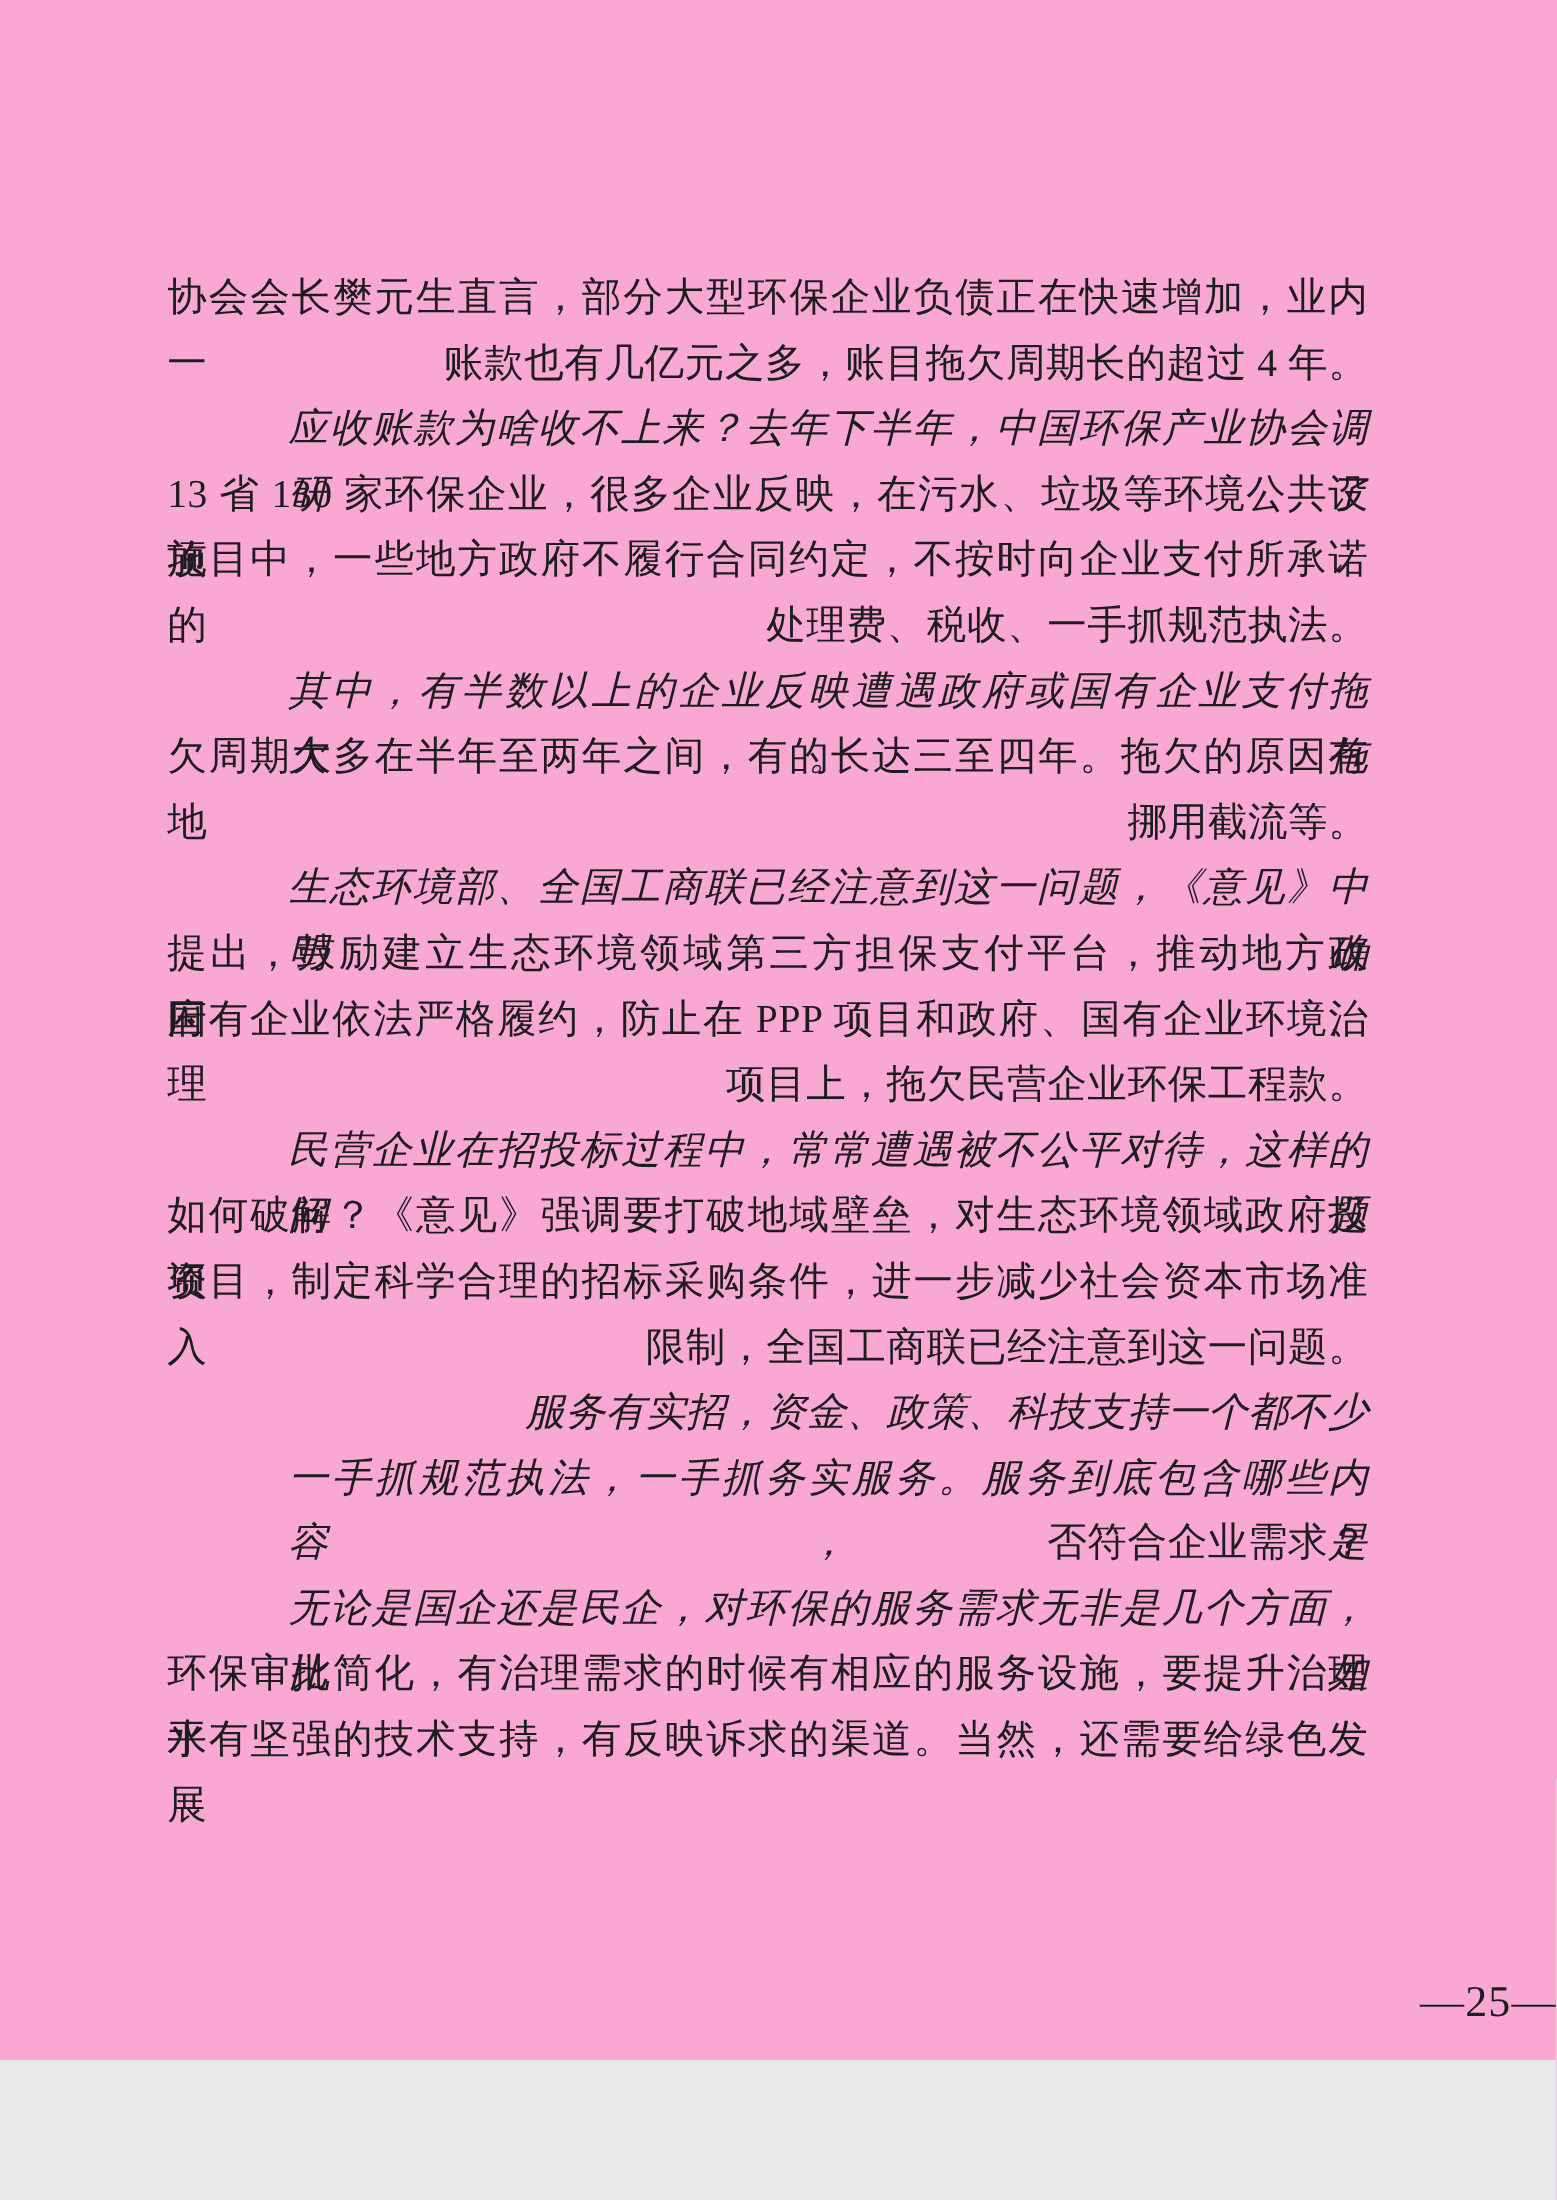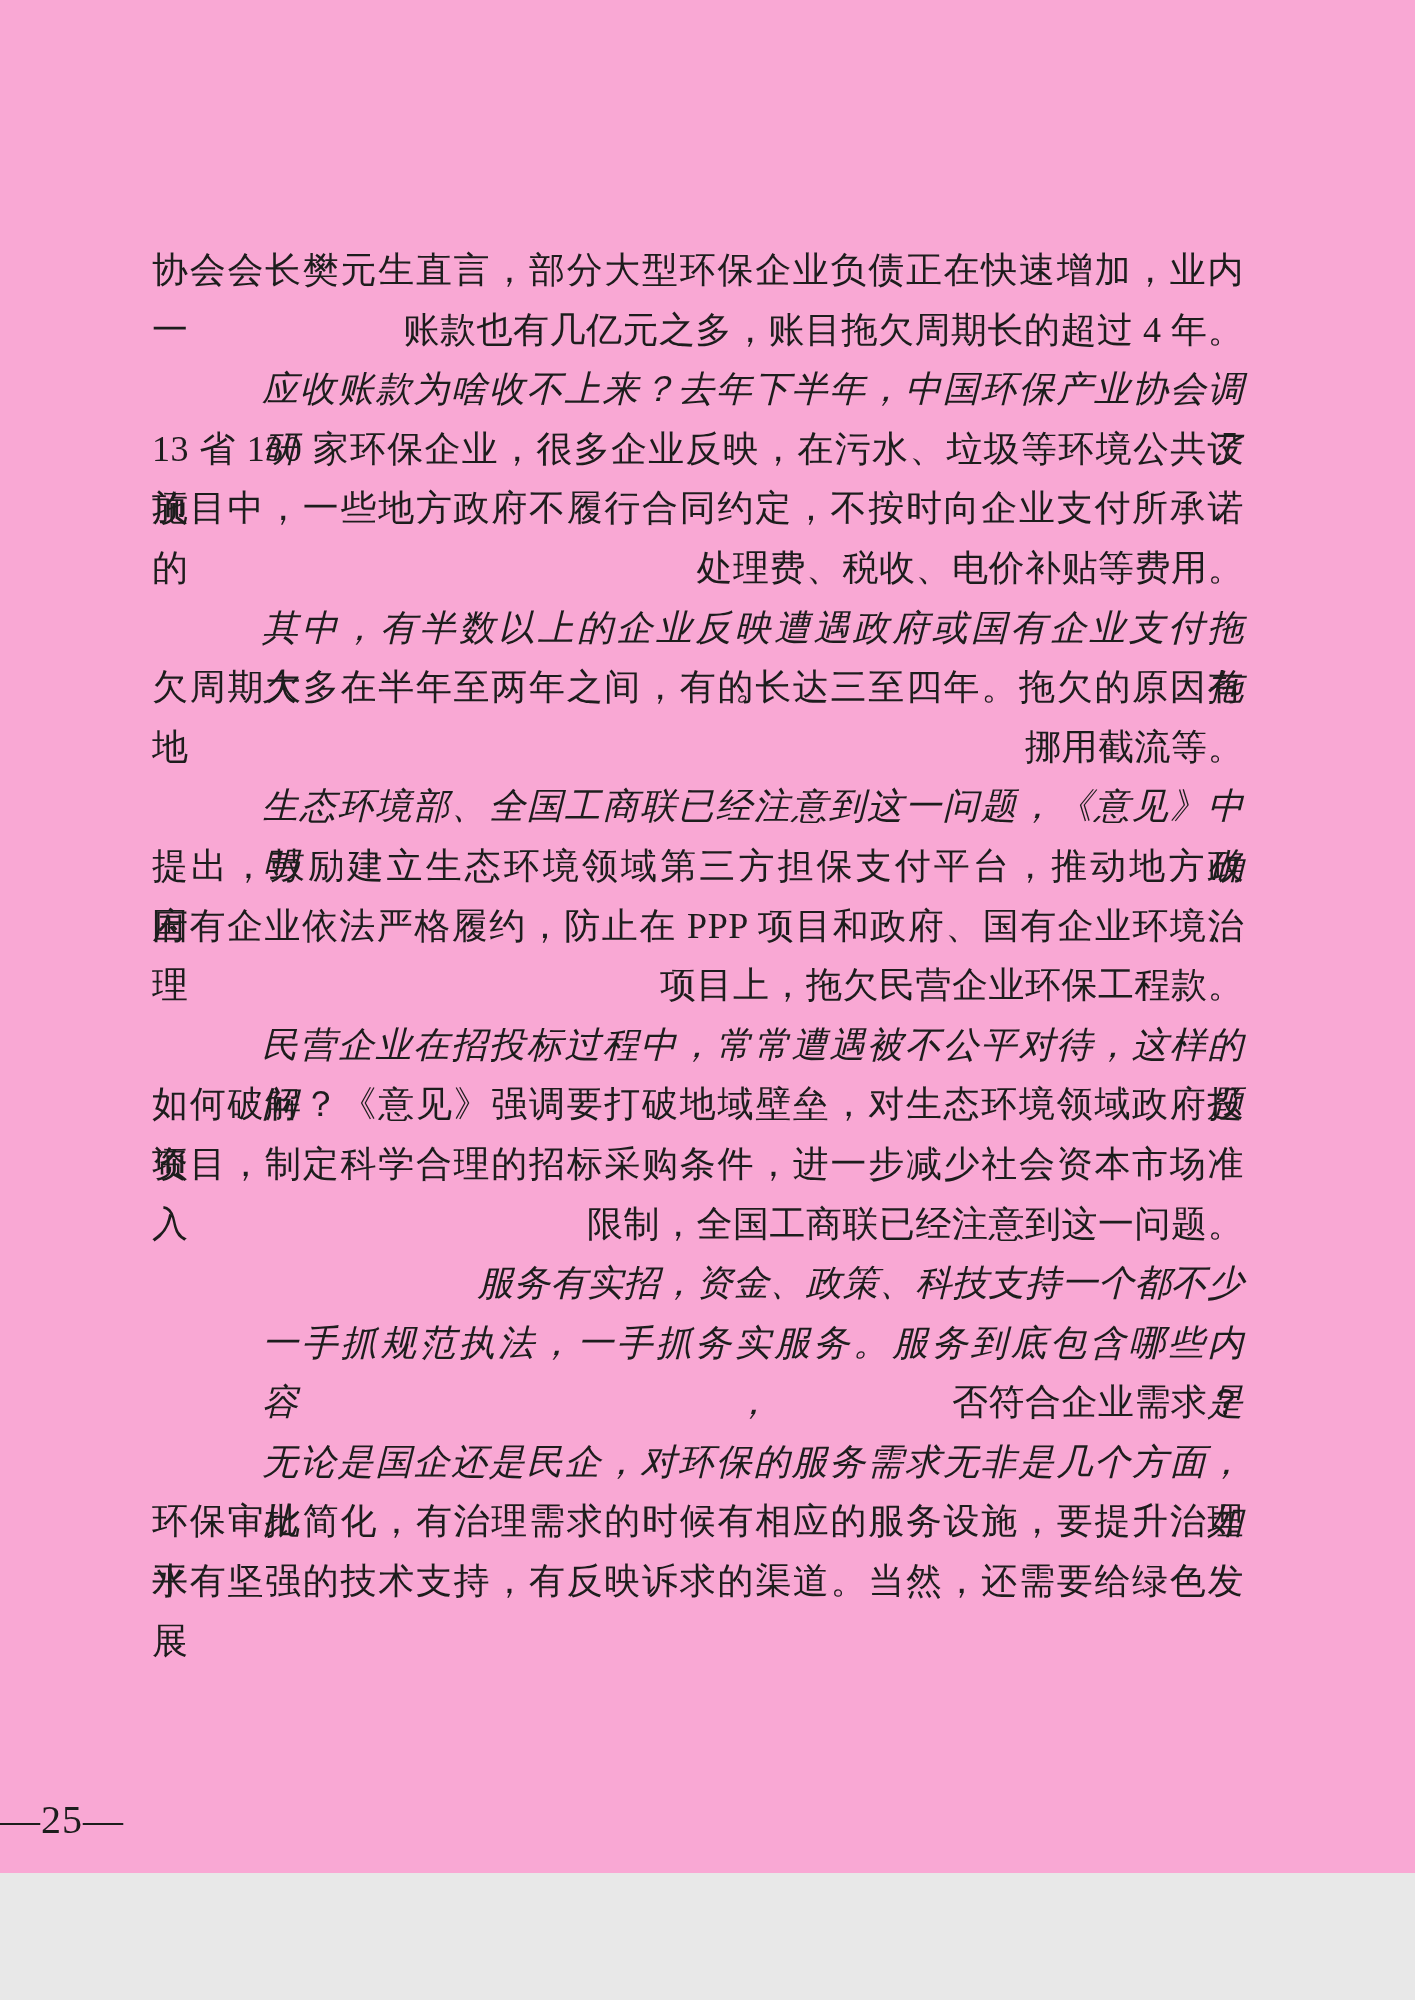--- a/index.html
+++ b/index.html
@@ -39,40 +39,40 @@
   }
   .line.indent {
     padding-left: 110px;
     font-style: italic;
   }
   .footer {
     position: absolute;
     top: 1795px;
     left: 0;
     width: 100%;
-    text-align: left;
+    text-align: right;
   }
   .footer .page-number {
     font-size: 40px;
     line-height: 50px;
     letter-spacing: 1px;
     color: #1d1d1d;
   }
 </style>
 </head>
 <body>
 
 <div class="page">
   <div class="text-block">
       <div class="line justify">协会会长樊元生直言，部分大型环保企业负债正在快速增加，业内一</div>
       <div class="line">账款也有几亿元之多，账目拖欠周期长的超过 4 年。</div>
       <div class="line indent justify">应收账款为啥收不上来？去年下半年，中国环保产业协会调研了</div>
       <div class="line justify">13 省 130 家环保企业，很多企业反映，在污水、垃圾等环境公共设施</div>
       <div class="line justify">项目中，一些地方政府不履行合同约定，不按时向企业支付所承诺的</div>
-      <div class="line">处理费、税收、电价补贴等费用。</div>
+      <div class="line">处理费、税收、一手抓规范执法。</div>
       <div class="line indent justify">其中，有半数以上的企业反映遭遇政府或国有企业支付拖欠。拖</div>
       <div class="line justify">欠周期大多在半年至两年之间，有的长达三至四年。拖欠的原因有地</div>
       <div class="line">挪用截流等。</div>
       <div class="line indent justify">生态环境部、全国工商联已经注意到这一问题，《意见》中明确</div>
       <div class="line justify">提出，鼓励建立生态环境领域第三方担保支付平台，推动地方政府、</div>
       <div class="line justify">国有企业依法严格履约，防止在 PPP 项目和政府、国有企业环境治理</div>
       <div class="line">项目上，拖欠民营企业环保工程款。</div>
       <div class="line indent justify">民营企业在招投标过程中，常常遭遇被不公平对待，这样的问题</div>
       <div class="line justify">如何破解？《意见》强调要打破地域壁垒，对生态环境领域政府投资</div>
       <div class="line justify">项目，制定科学合理的招标采购条件，进一步减少社会资本市场准入</div>

